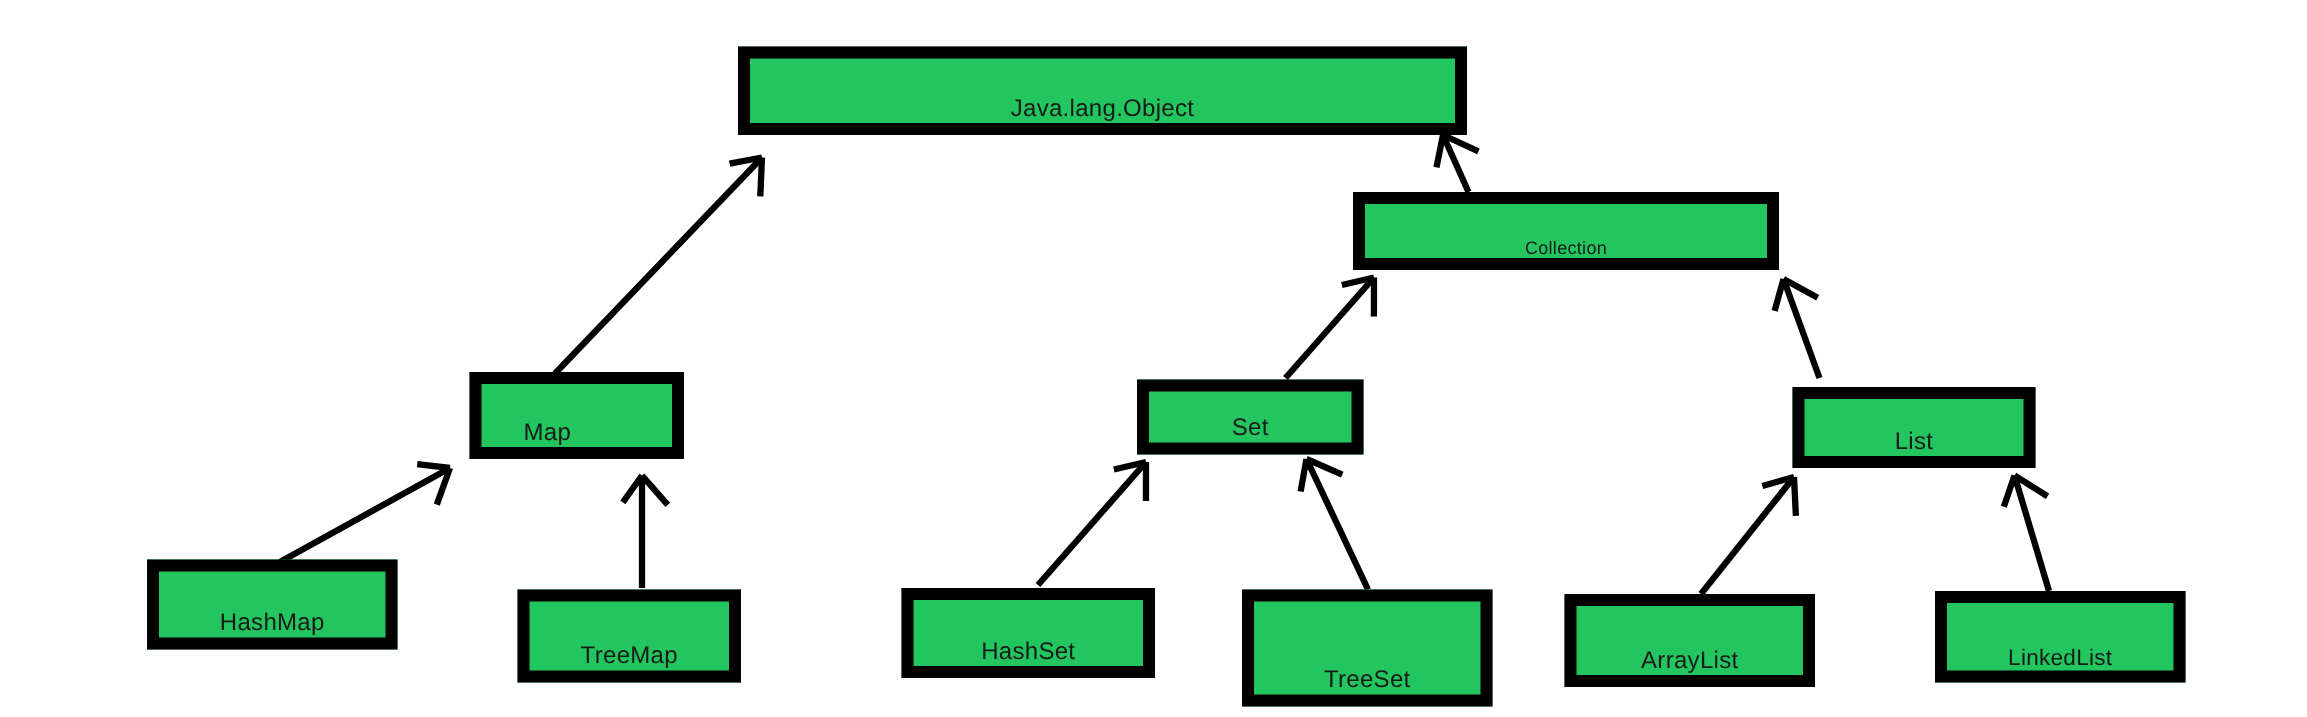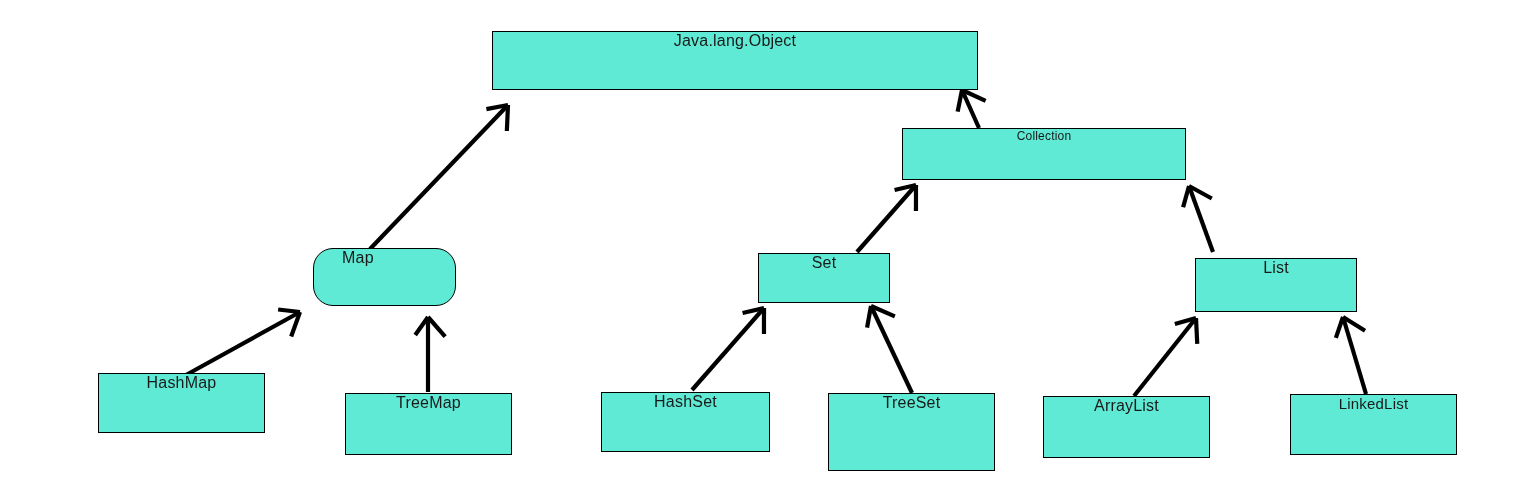--- a/index.html
+++ b/index.html
@@ -21,24 +21,24 @@
     position: absolute;
     left: 0;
     top: 0;
     width: 1538px;
     height: 478px;
     pointer-events: none;
   }
   .node-box {
     position: absolute;
     box-sizing: border-box;
-    background: #5eead4;
-    border: 1px solid #a21caf;
+    background: #22c55e;
+    border: 8px solid #a21caf;
     display: flex;
-    align-items: flex-start;
+    align-items: flex-end;
     color: #1a1a1a;
     font-size: 16px;
     letter-spacing: 0.2px;
     white-space: nowrap;
   }
   .node-label {
     display: block;
     width: 100%;
   }
   .align-center .node-label { text-align: center; }
@@ -102,33 +102,33 @@
       </g>
     </svg>
 
   <div class="node-boxes">
       <div class="node-box align-center" style="left: 492px; top: 31px; width: 486px; height: 59px; font-size: 16px; border-color: rgb(0, 0, 0); color: rgb(26, 26, 26);">
         <span class="node-label">Java.lang.Object</span>
       </div>
       <div class="node-box align-center" style="left: 902px; top: 128px; width: 284px; height: 52px; font-size: 12px; border-color: rgb(0, 0, 0); color: rgb(26, 26, 26);">
         <span class="node-label">Collection</span>
       </div>
-      <div class="node-box align-left" style="left: 313px; top: 248px; width: 143px; height: 58px; font-size: 16px; border-color: rgb(0, 0, 0); color: rgb(26, 26, 26); border-radius: 20px;">
+      <div class="node-box align-left" style="left: 313px; top: 248px; width: 143px; height: 58px; font-size: 16px; border-color: rgb(0, 0, 0); color: rgb(26, 26, 26);">
         <span class="node-label">Map</span>
       </div>
-      <div class="node-box align-center" style="left: 758px; top: 253px; width: 132px; height: 50px; font-size: 16px; border-color: rgb(0, 0, 0); color: rgb(26, 26, 26);">
+      <div class="node-box align-center" style="left: 758px; top: 253px; width: 151px; height: 50px; font-size: 16px; border-color: rgb(0, 0, 0); color: rgb(26, 26, 26);">
         <span class="node-label">Set</span>
       </div>
       <div class="node-box align-center" style="left: 1195px; top: 258px; width: 162px; height: 54px; font-size: 16px; border-color: rgb(0, 0, 0); color: rgb(26, 26, 26);">
         <span class="node-label">List</span>
       </div>
       <div class="node-box align-center" style="left: 98px; top: 373px; width: 167px; height: 60px; font-size: 16px; border-color: rgb(0, 0, 0); color: rgb(26, 26, 26);">
         <span class="node-label">HashMap</span>
       </div>
-      <div class="node-box align-center" style="left: 345px; top: 393px; width: 167px; height: 62px; font-size: 16px; border-color: rgb(0, 0, 0); color: rgb(26, 26, 26);">
+      <div class="node-box align-center" style="left: 345px; top: 393px; width: 149px; height: 62px; font-size: 16px; border-color: rgb(0, 0, 0); color: rgb(26, 26, 26);">
         <span class="node-label">TreeMap</span>
       </div>
       <div class="node-box align-center" style="left: 601px; top: 392px; width: 169px; height: 60px; font-size: 16px; border-color: rgb(0, 0, 0); color: rgb(26, 26, 26);">
         <span class="node-label">HashSet</span>
       </div>
       <div class="node-box align-center" style="left: 828px; top: 393px; width: 167px; height: 78px; font-size: 16px; border-color: rgb(0, 0, 0); color: rgb(26, 26, 26);">
         <span class="node-label">TreeSet</span>
       </div>
       <div class="node-box align-center" style="left: 1043px; top: 396px; width: 167px; height: 62px; font-size: 16px; border-color: rgb(0, 0, 0); color: rgb(26, 26, 26);">
         <span class="node-label">ArrayList</span>

